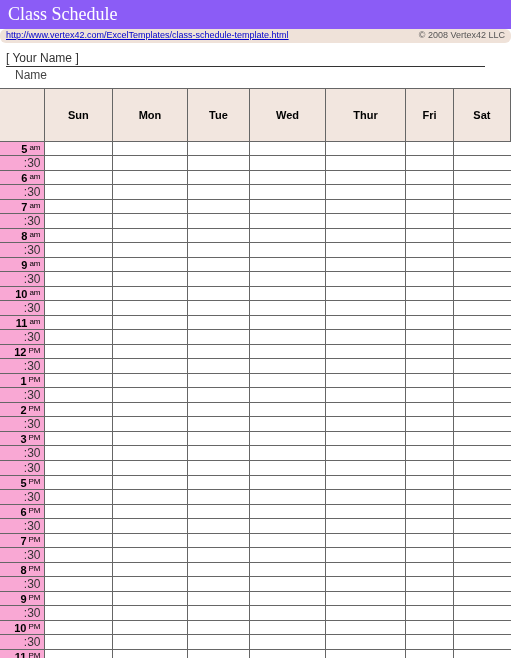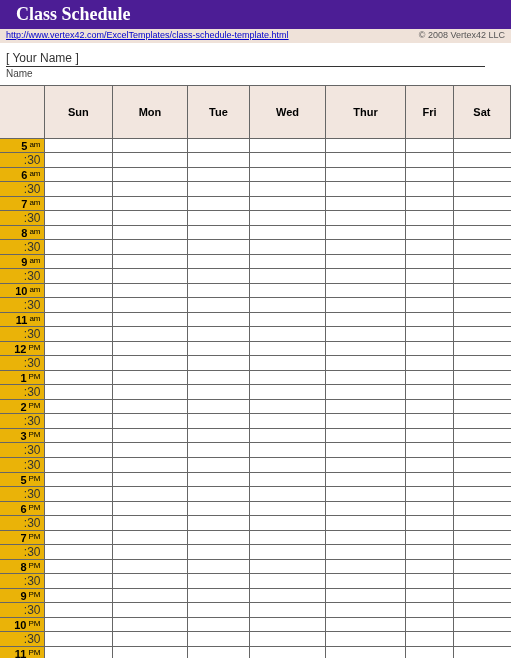--- a/index.html
+++ b/index.html
@@ -1,29 +1,29 @@
 <!DOCTYPE html>
 <html><head>
 <meta charset="utf-8">
 <style>
 * { box-sizing: border-box; margin: 0; padding: 0; }
 body { font-family: Arial, sans-serif; font-size: 11px; background: #fff; width: 511px; }
-.header { background: #4c1d95; color: #fff; padding: 4px 16px; font-size: 18px; font-weight: bold; font-family: Georgia, serif; }
-.subheader { background: #efe2d9; padding: 1px 6px 3px 6px; display: flex; justify-content: space-between; align-items: center; }
+.header { background: #8b5cf6; color: #fff; padding: 4px 8px; font-size: 18px; font-weight: normal; font-family: Georgia, serif; }
+.subheader { background: #efe2d9; padding: 1px 6px 3px 6px; display: flex; justify-content: space-between; align-items: center; border-radius: 6px; }
 .subheader a { color: #0000cc; font-size: 9px; text-decoration: underline; }
 .subheader .copy { font-size: 9px; color: #555; }
 .inforow { display: flex; padding: 8px 6px 6px 6px; }
 .infoblock { flex: 1; margin-right: 20px; }
 .infoval { font-family: Arial; font-size: 12px; color: #333; border-bottom: 1px solid #333; padding-bottom: 1px; }
-.infolabel { font-size: 10px; color: #444; margin-top: 1px; }
+.infolabel { font-size: 12px; color: #444; margin-top: 1px; margin-left: 9px; }
 table { border-collapse: collapse; width: 100%; }
 th { background: #f2e6df; font-size: 11px; font-weight: bold; text-align: center; border: 1px solid #666; padding: 20px 0; }
 th.timecol { border-left: none; }
 td { border: 1px solid #666; height: 14px; background: #fff; }
-td.time { background: #eab308; text-align: right; font-size: 10px; padding-right: 3px; border-left: none; vertical-align: middle; white-space: nowrap; }
+td.time { background: #f9a8d4; text-align: right; font-size: 10px; padding-right: 3px; border-left: none; vertical-align: middle; white-space: nowrap; }
 td.time .hr { font-weight: bold; font-size: 11px; }
 td.time .ampm { font-size: 8px; vertical-align: top; margin-left: 2px; }
 td.time.half { font-size: 12px; color: #333; margin-top: 8px; }
 tr.hourstart td.cell { border-top: 1px solid #555; }
 tr.halfrow td.cell { border-top: 1px solid #aaa; }
 .cell.lastcol { border-right: none; }
 </style>
 </head>
 <body>
 

